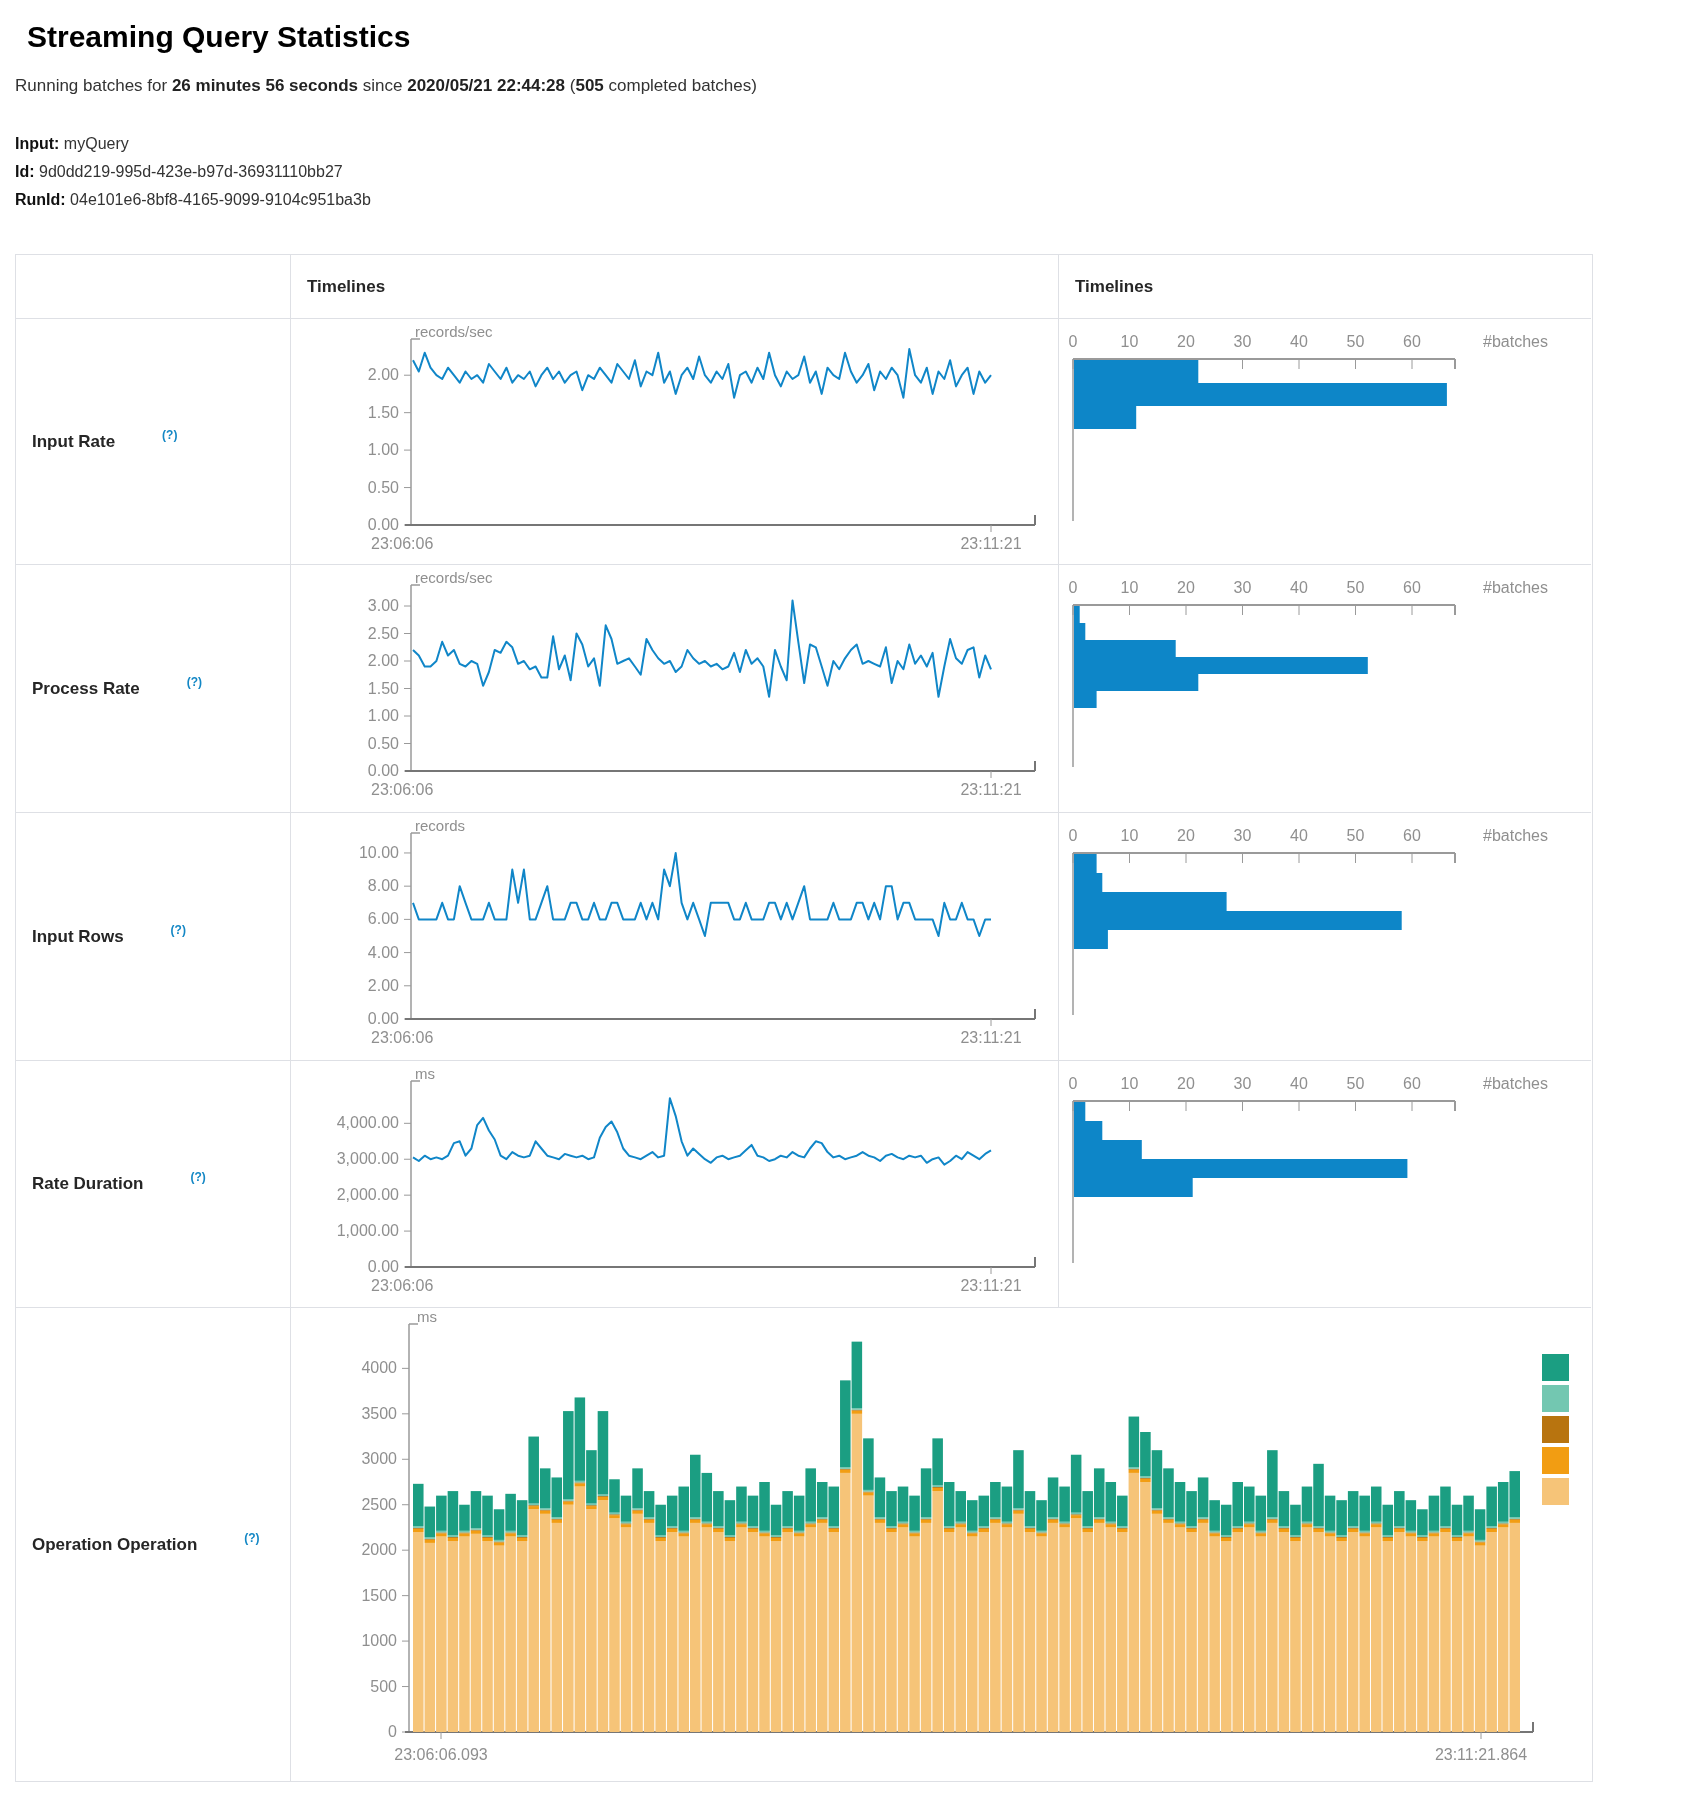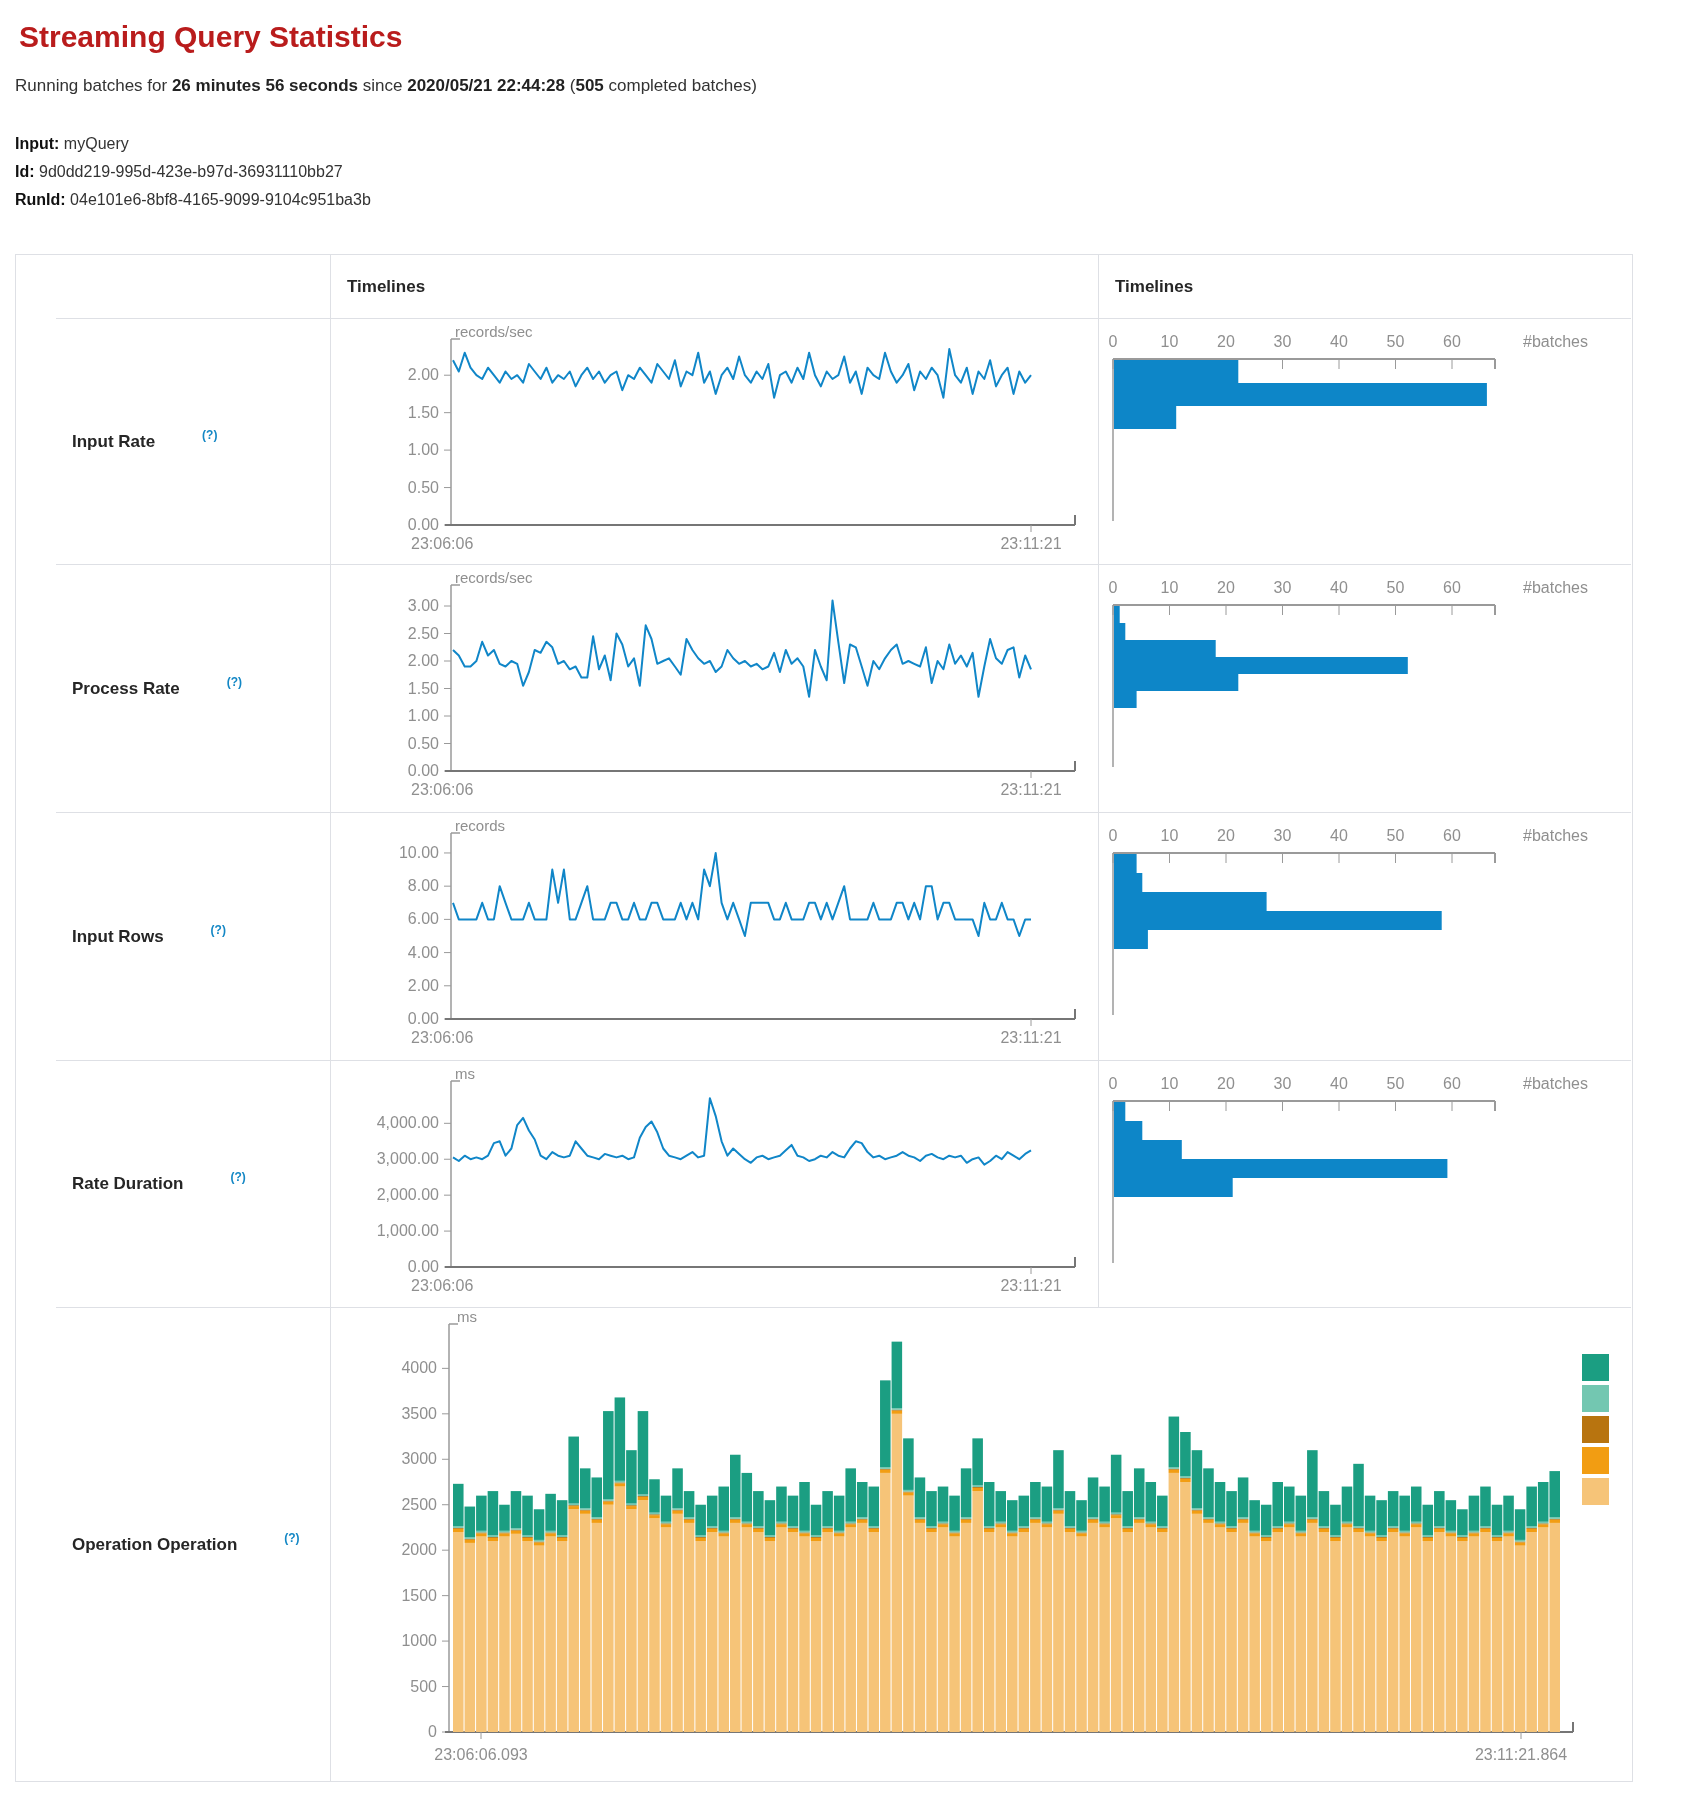--- a/index.html
+++ b/index.html
@@ -1,26 +1,26 @@
 <!DOCTYPE html>
 <html><head>
 <meta charset="utf-8">
 <style>
   html,body{margin:0;padding:0;background:#fff;}
   body{width:1693px;height:1820px;font-family:"Liberation Sans",sans-serif;color:#333;overflow:hidden;}
   text{font-family:"Liberation Sans",sans-serif;}
   .page{padding:14px 0 0 15px;}
-  h1.title{margin:6px 0 0 4px;font-size:30px;font-weight:700;color:#b91c1c;letter-spacing:0;}
+  h1.title{margin:6px 0 0 12px;font-size:30px;font-weight:700;color:#000000;letter-spacing:0;}
   .subtitle{margin:22px 0 12px 0;font-size:17px;color:#333;}
   .subtitle b{color:#222;}
   .meta{margin-top:34px;font-size:16px;line-height:28px;color:#333;}
   .meta b{color:#111;}
   .stats-table{margin-top:40px;width:1576px;border:1px solid #dee0e5;display:grid;
     grid-template-columns:274px 768px 533px;
-    grid-template-rows:63px 246px 248px 248px 247px 474px;background:#fff;padding-left:40px;}
+    grid-template-rows:63px 246px 248px 248px 247px 474px;background:#fff;}
   .cell{box-sizing:border-box;position:relative;}
   .bl{border-left:1px solid #dee0e5;}
   .bt{border-top:1px solid #dee0e5;}
   .head{display:flex;align-items:center;padding-left:16px;font-size:17px;font-weight:700;color:#262626;}
   .rowlabel{display:flex;align-items:center;padding-left:16px;font-size:17px;font-weight:700;color:#262626;gap:42px;}
   .help{color:#1387c5;font-size:12px;font-weight:700;margin-left:5px;position:relative;top:-7px;cursor:pointer;}
   .chartcell{overflow:hidden;}
   .span2{grid-column:2/4;}
   .op-legend{position:absolute;top:46px;right:22px;display:flex;flex-direction:column;}
   .op-legend .swatch{width:27px;height:27px;margin-bottom:4px;}

